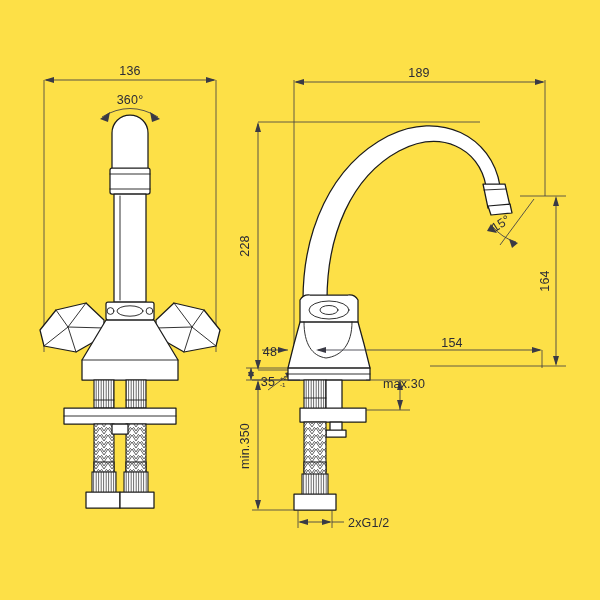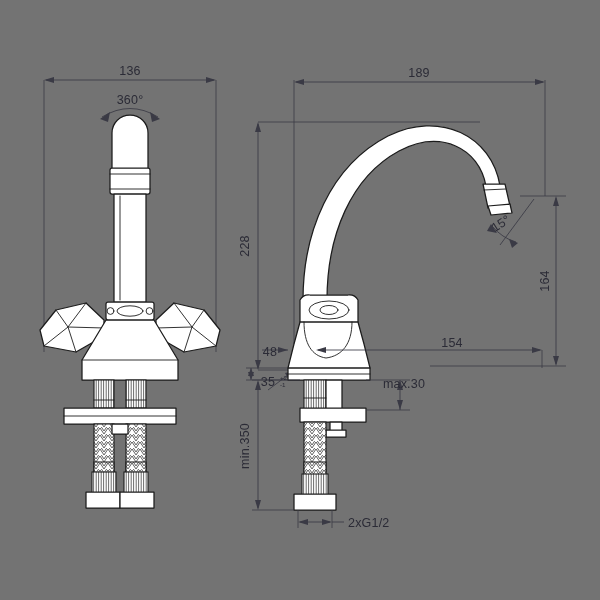--- a/index.html
+++ b/index.html
@@ -11,21 +11,21 @@
   body {
     width: 600px;
     height: 600px;
     overflow: hidden;
     font-family: "Liberation Sans", sans-serif;
   }
   #sheet {
     position: relative;
     width: 600px;
     height: 600px;
-    background: #737373;
+    background: #fde047;
   }
   #drawing {
     position: absolute;
     left: 0;
     top: 0;
     width: 600px;
     height: 600px;
   }
   .dim-text {
     font-family: "Liberation Sans", sans-serif;

